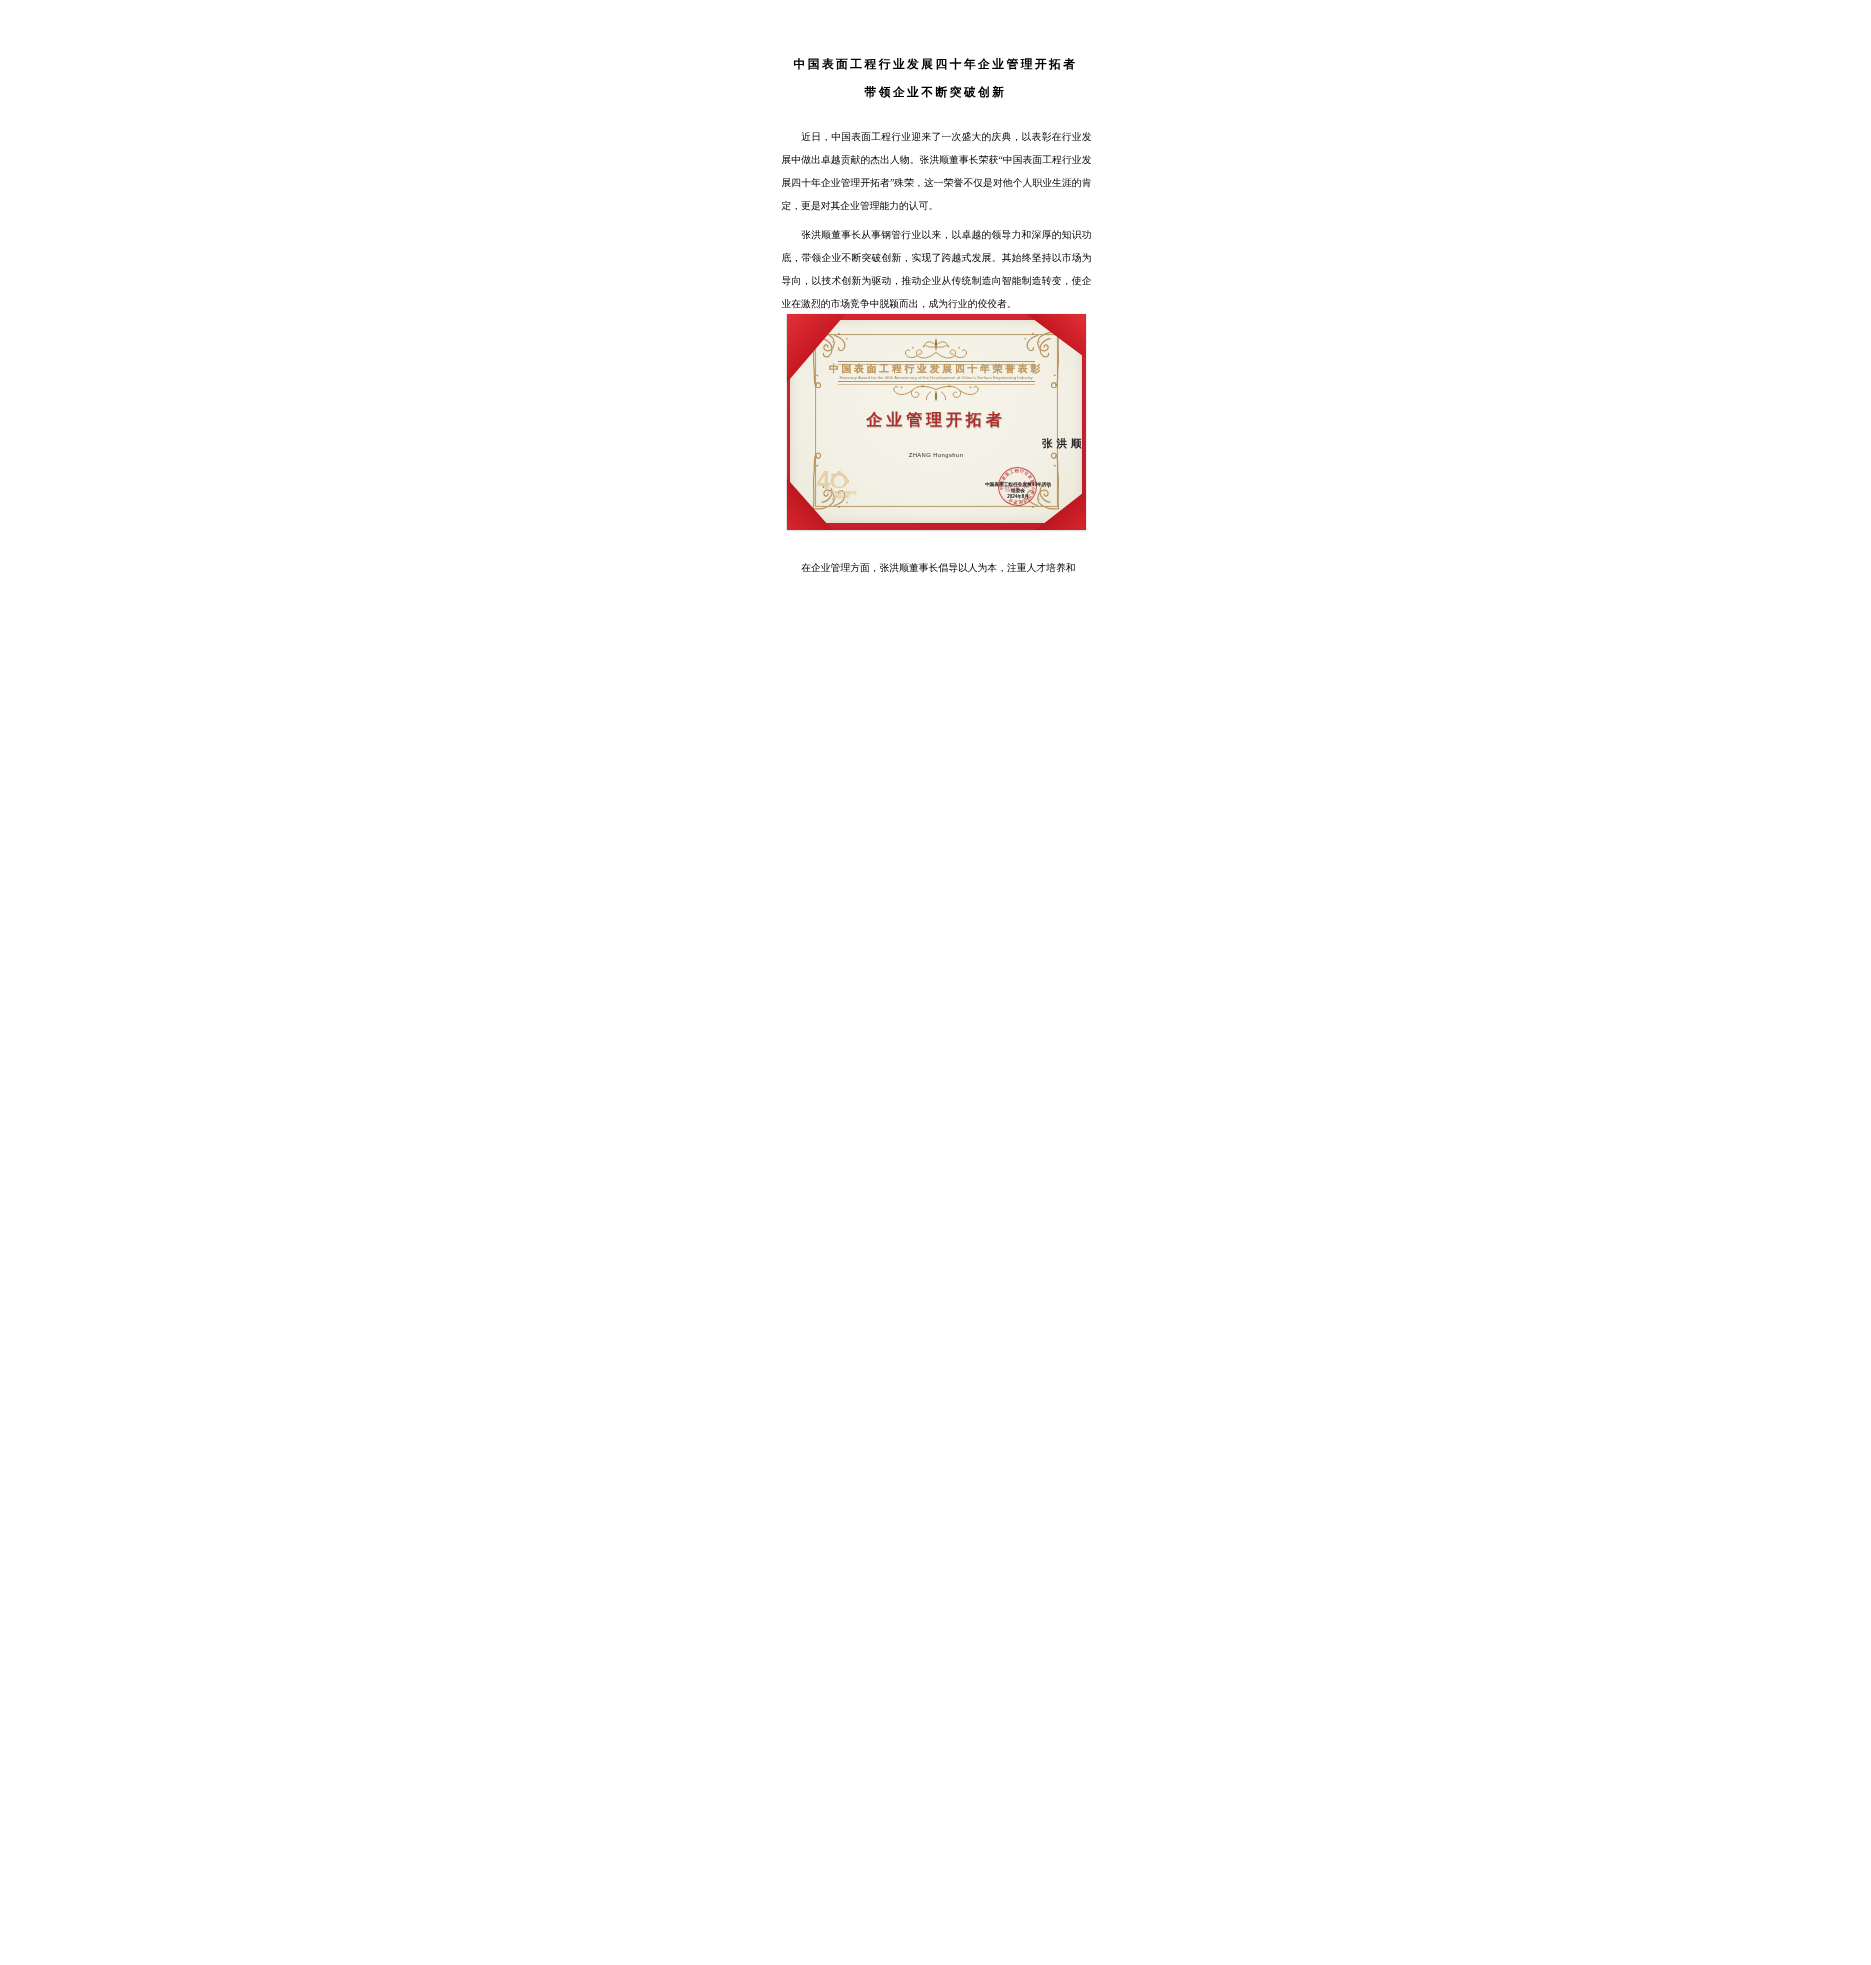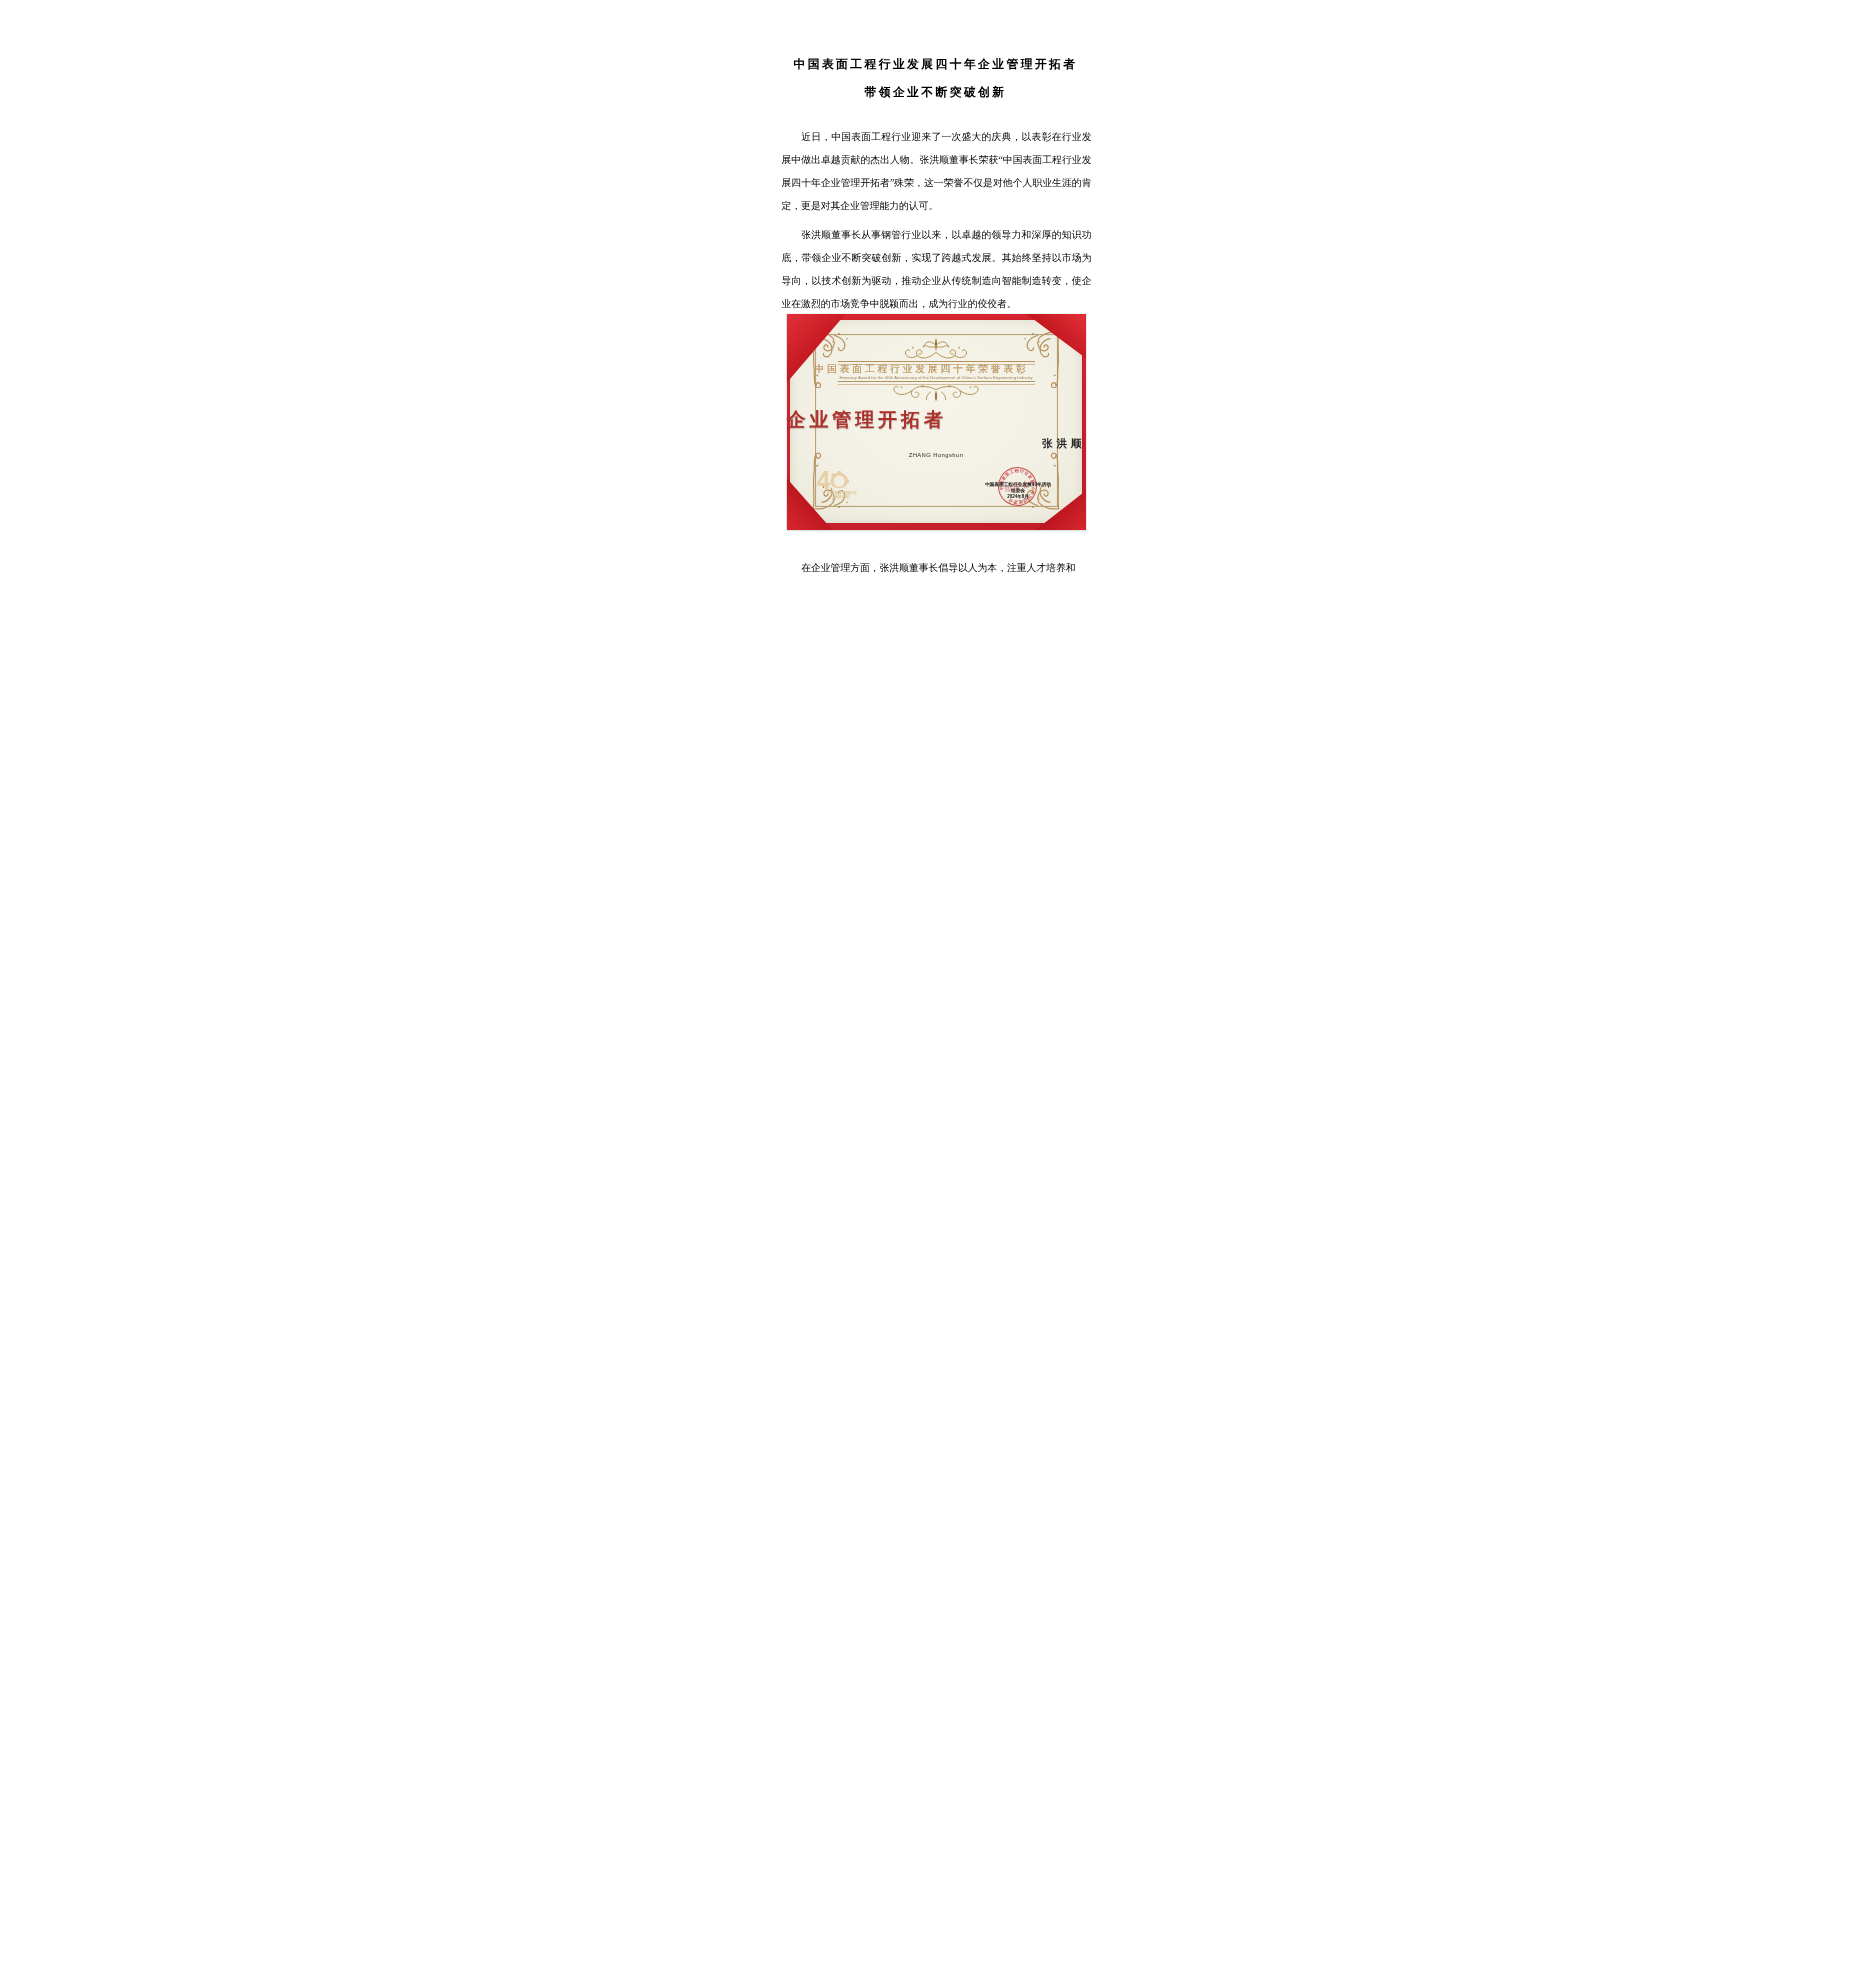--- a/index.html
+++ b/index.html
@@ -64,37 +64,37 @@
   .orn-crown{left:50%;top:22px;width:75px;height:23.6px;transform:translateX(-50%);}
   .orn-garland{left:50%;top:70px;width:102px;height:17.3px;transform:translateX(-50%);}
   .flourish{position:absolute;width:43px;height:59px;z-index:2;}
   .fl-tl{left:24.4px;top:15.7px;}
   .fl-tr{right:24.4px;top:15.7px;transform:scaleX(-1);}
   .fl-bl{left:24.4px;bottom:19px;transform:scaleY(-1);}
   .fl-br{right:24.4px;bottom:19px;transform:scale(-1,-1);}
 
   .banner-cn{
     position:absolute;left:28px;right:28px;top:50px;
-    text-align:left;font-weight:normal;
+    text-align:center;font-weight:bold;
     font-size:9.8px;line-height:10.6px;letter-spacing:2.8px;
     color:#c49a5e;
     text-shadow:0 0.4px 0.4px rgba(110,78,36,.45);
     z-index:3;
   }
   .banner-en{
     position:absolute;left:28px;right:28px;top:62px;
     text-align:center;
     font-family:"Liberation Sans","DejaVu Sans",sans-serif;
     font-size:4.1px;line-height:4.7px;letter-spacing:0.1px;
     color:#9c7e52;z-index:3;
   }
   .award-title{
     position:absolute;left:0;right:0;top:98px;
-    text-align:left;font-weight:bold;
-    font-size:19px;line-height:16.5px;letter-spacing:3.9px;
+    text-align:center;font-weight:bold;
+    font-size:16px;line-height:16.5px;letter-spacing:3.9px;
     color:#ac302c;
     text-shadow:0.4px 0.8px 0.8px rgba(70,15,12,.28);
     z-index:3;
   }
   .name-cn{
     position:absolute;left:0;right:0;top:124px;
     text-align:right;
     font-family:"Liberation Sans","DejaVu Sans",sans-serif;
     font-weight:600;font-size:10.6px;line-height:11.8px;letter-spacing:3.9px;
     color:#232323;z-index:3;

